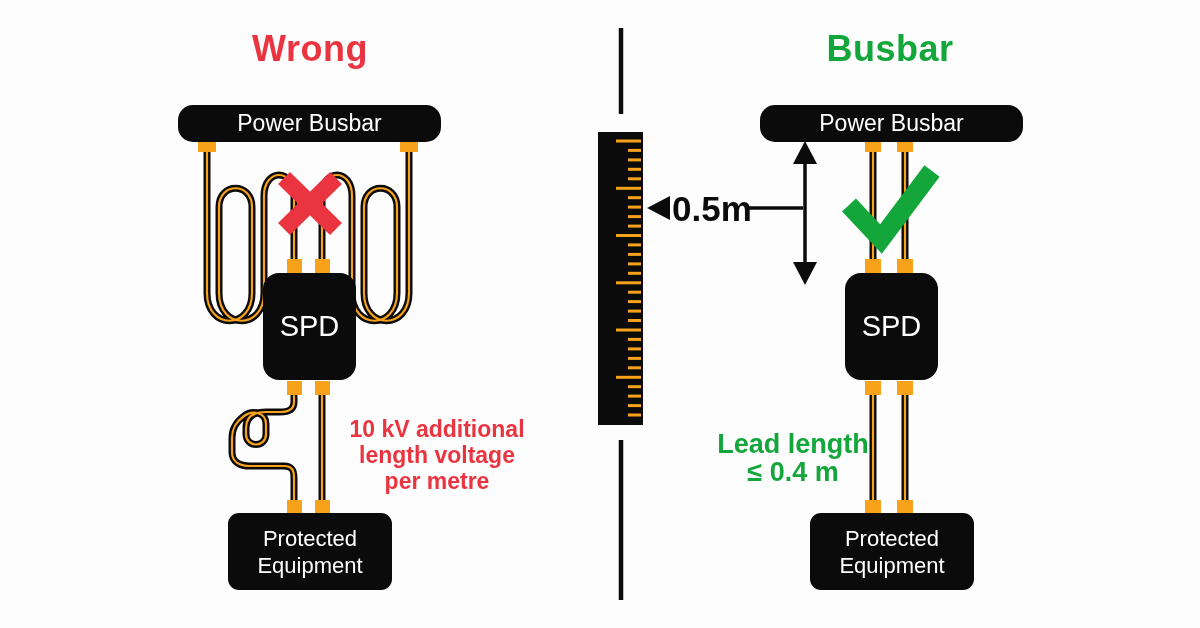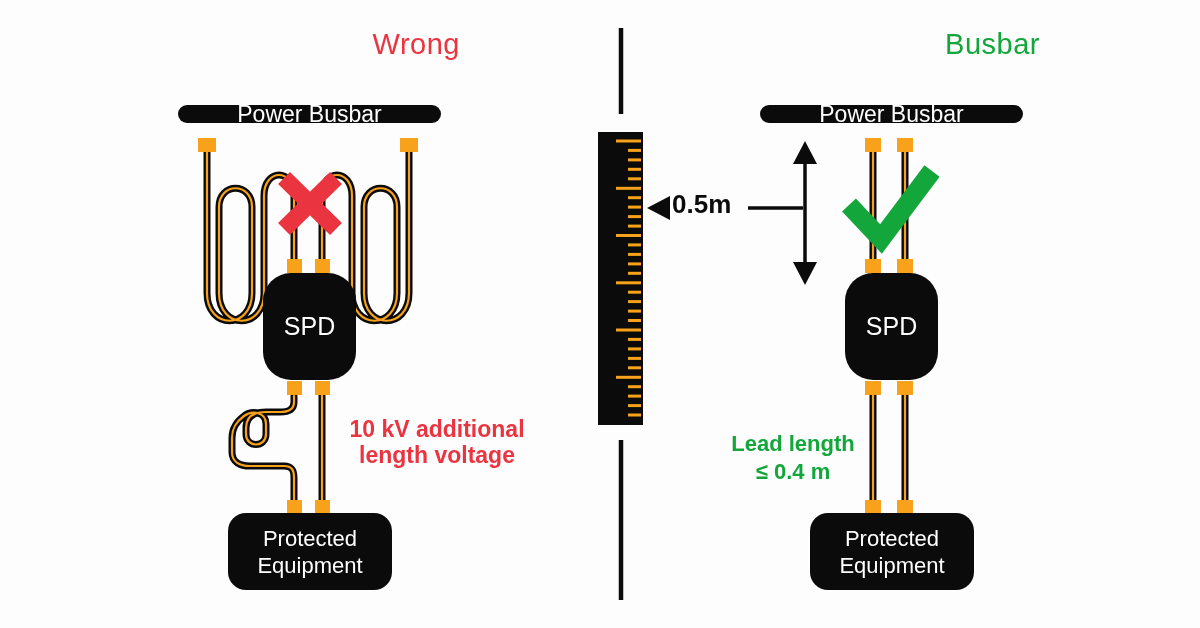--- a/index.html
+++ b/index.html
@@ -13,40 +13,40 @@
   #diagram-svg{position:absolute;left:0;top:0;width:1200px;height:628px;}
   .wire-black{fill:none;stroke:var(--black);stroke-width:7;stroke-linecap:round;stroke-linejoin:round;}
   .wire-core{fill:none;stroke:var(--orange);stroke-width:2.2;stroke-linecap:round;stroke-linejoin:round;}
   .terminal{fill:var(--orange);}
   .divider{stroke:var(--black);stroke-width:4.5;}
   .thinline{stroke:var(--black);stroke-width:3.5;}
   .arrowhead{fill:var(--black);}
   .cross-mark{fill:none;stroke:var(--red);stroke-width:17;stroke-linecap:butt;}
   .check-mark{fill:none;stroke:var(--green);stroke-width:19;stroke-linecap:butt;stroke-linejoin:miter;}
   [data-name="ruler-ticks"] line{stroke:var(--orange);stroke-width:3;}
-  .panel-title{position:absolute;width:300px;text-align:right;font-size:29px;font-weight:normal;letter-spacing:.5px;}
+  .panel-title{position:absolute;width:300px;text-align:center;font-size:36px;font-weight:bold;letter-spacing:.5px;}
   .title-wrong{left:160px;top:28px;color:var(--red);}
   .title-correct{left:740px;top:28px;color:var(--green);}
   .black-box{
     position:absolute;background:var(--black);color:#fff;display:flex;
     align-items:center;justify-content:center;text-align:center;
   }
-  .busbar{width:263px;height:18px;border-radius:15px;font-size:23px;}
+  .busbar{width:263px;height:37px;border-radius:15px;font-size:23px;}
   .busbar-left{left:178px;top:105px;}
   .busbar-right{left:760px;top:105px;}
-  .spd{width:93px;height:107px;border-radius:28px;font-size:25px;}
+  .spd{width:93px;height:107px;border-radius:16px;font-size:29px;}
   .spd-left{left:263px;top:273px;}
   .spd-right{left:845px;top:273px;}
-  .equipment{width:164px;height:77px;border-radius:18px;font-size:22px;line-height:27px;padding:0 14px;box-sizing:border-box;}
+  .equipment{width:164px;height:77px;border-radius:11px;font-size:22px;line-height:27px;padding:0 14px;box-sizing:border-box;}
   .equipment-left{left:228px;top:513px;}
   .equipment-right{left:810px;top:513px;}
   .annotation{position:absolute;font-weight:bold;text-align:center;}
   .annotation-wrong{left:337px;top:416px;width:200px;font-size:23px;line-height:26px;color:var(--red);}
-  .annotation-correct{left:698px;top:430px;width:190px;font-size:22px;line-height:28px;color:var(--green);}
-  .measure-label{position:absolute;left:672px;top:189px;font-size:26px;font-weight:bold;color:var(--black);}
+  .annotation-correct{left:698px;top:430px;width:190px;font-size:27px;line-height:28px;color:var(--green);}
+  .measure-label{position:absolute;left:672px;top:189px;font-size:35px;font-weight:bold;color:var(--black);}
 </style>
 </head>
 <body>
 
 <div id="canvas" data-name="diagram-canvas">
 
   <svg id="diagram-svg" viewBox="0 0 1200 628" data-name="diagram-graphics">
 
     <line class="divider" x1="621" y1="28" x2="621" y2="114" data-name="divider-line-top"></line>
     <line class="divider" x1="621" y1="440" x2="621" y2="600" data-name="divider-line-bottom"></line>
@@ -156,20 +156,21 @@
 
   <div class="panel-title title-wrong" data-name="wrong-panel-title">Wrong</div>
   <div class="panel-title title-correct" data-name="correct-panel-title">Busbar</div>
 
   <div class="black-box busbar busbar-left" data-name="wrong-power-busbar">Power Busbar</div>
   <div class="black-box spd spd-left" data-name="wrong-spd-box">SPD</div>
   <div class="black-box equipment equipment-left" data-name="wrong-protected-equipment-box">Protected Equipment</div>
   <div class="annotation annotation-wrong" data-name="wrong-annotation">
     <div data-name="wrong-annotation-line-1">10 kV additional</div>
     <div data-name="wrong-annotation-line-2">length voltage</div>
+    <div data-name="wrong-annotation-line-3">per metre</div>
   </div>
 
   <div class="black-box busbar busbar-right" data-name="correct-power-busbar">Power Busbar</div>
   <div class="black-box spd spd-right" data-name="correct-spd-box">SPD</div>
   <div class="black-box equipment equipment-right" data-name="correct-protected-equipment-box">Protected Equipment</div>
   <div class="annotation annotation-correct" data-name="correct-annotation">
     <div data-name="correct-annotation-line-1">Lead length</div>
     <div data-name="correct-annotation-line-2">≤ 0.4 m</div>
   </div>
 

